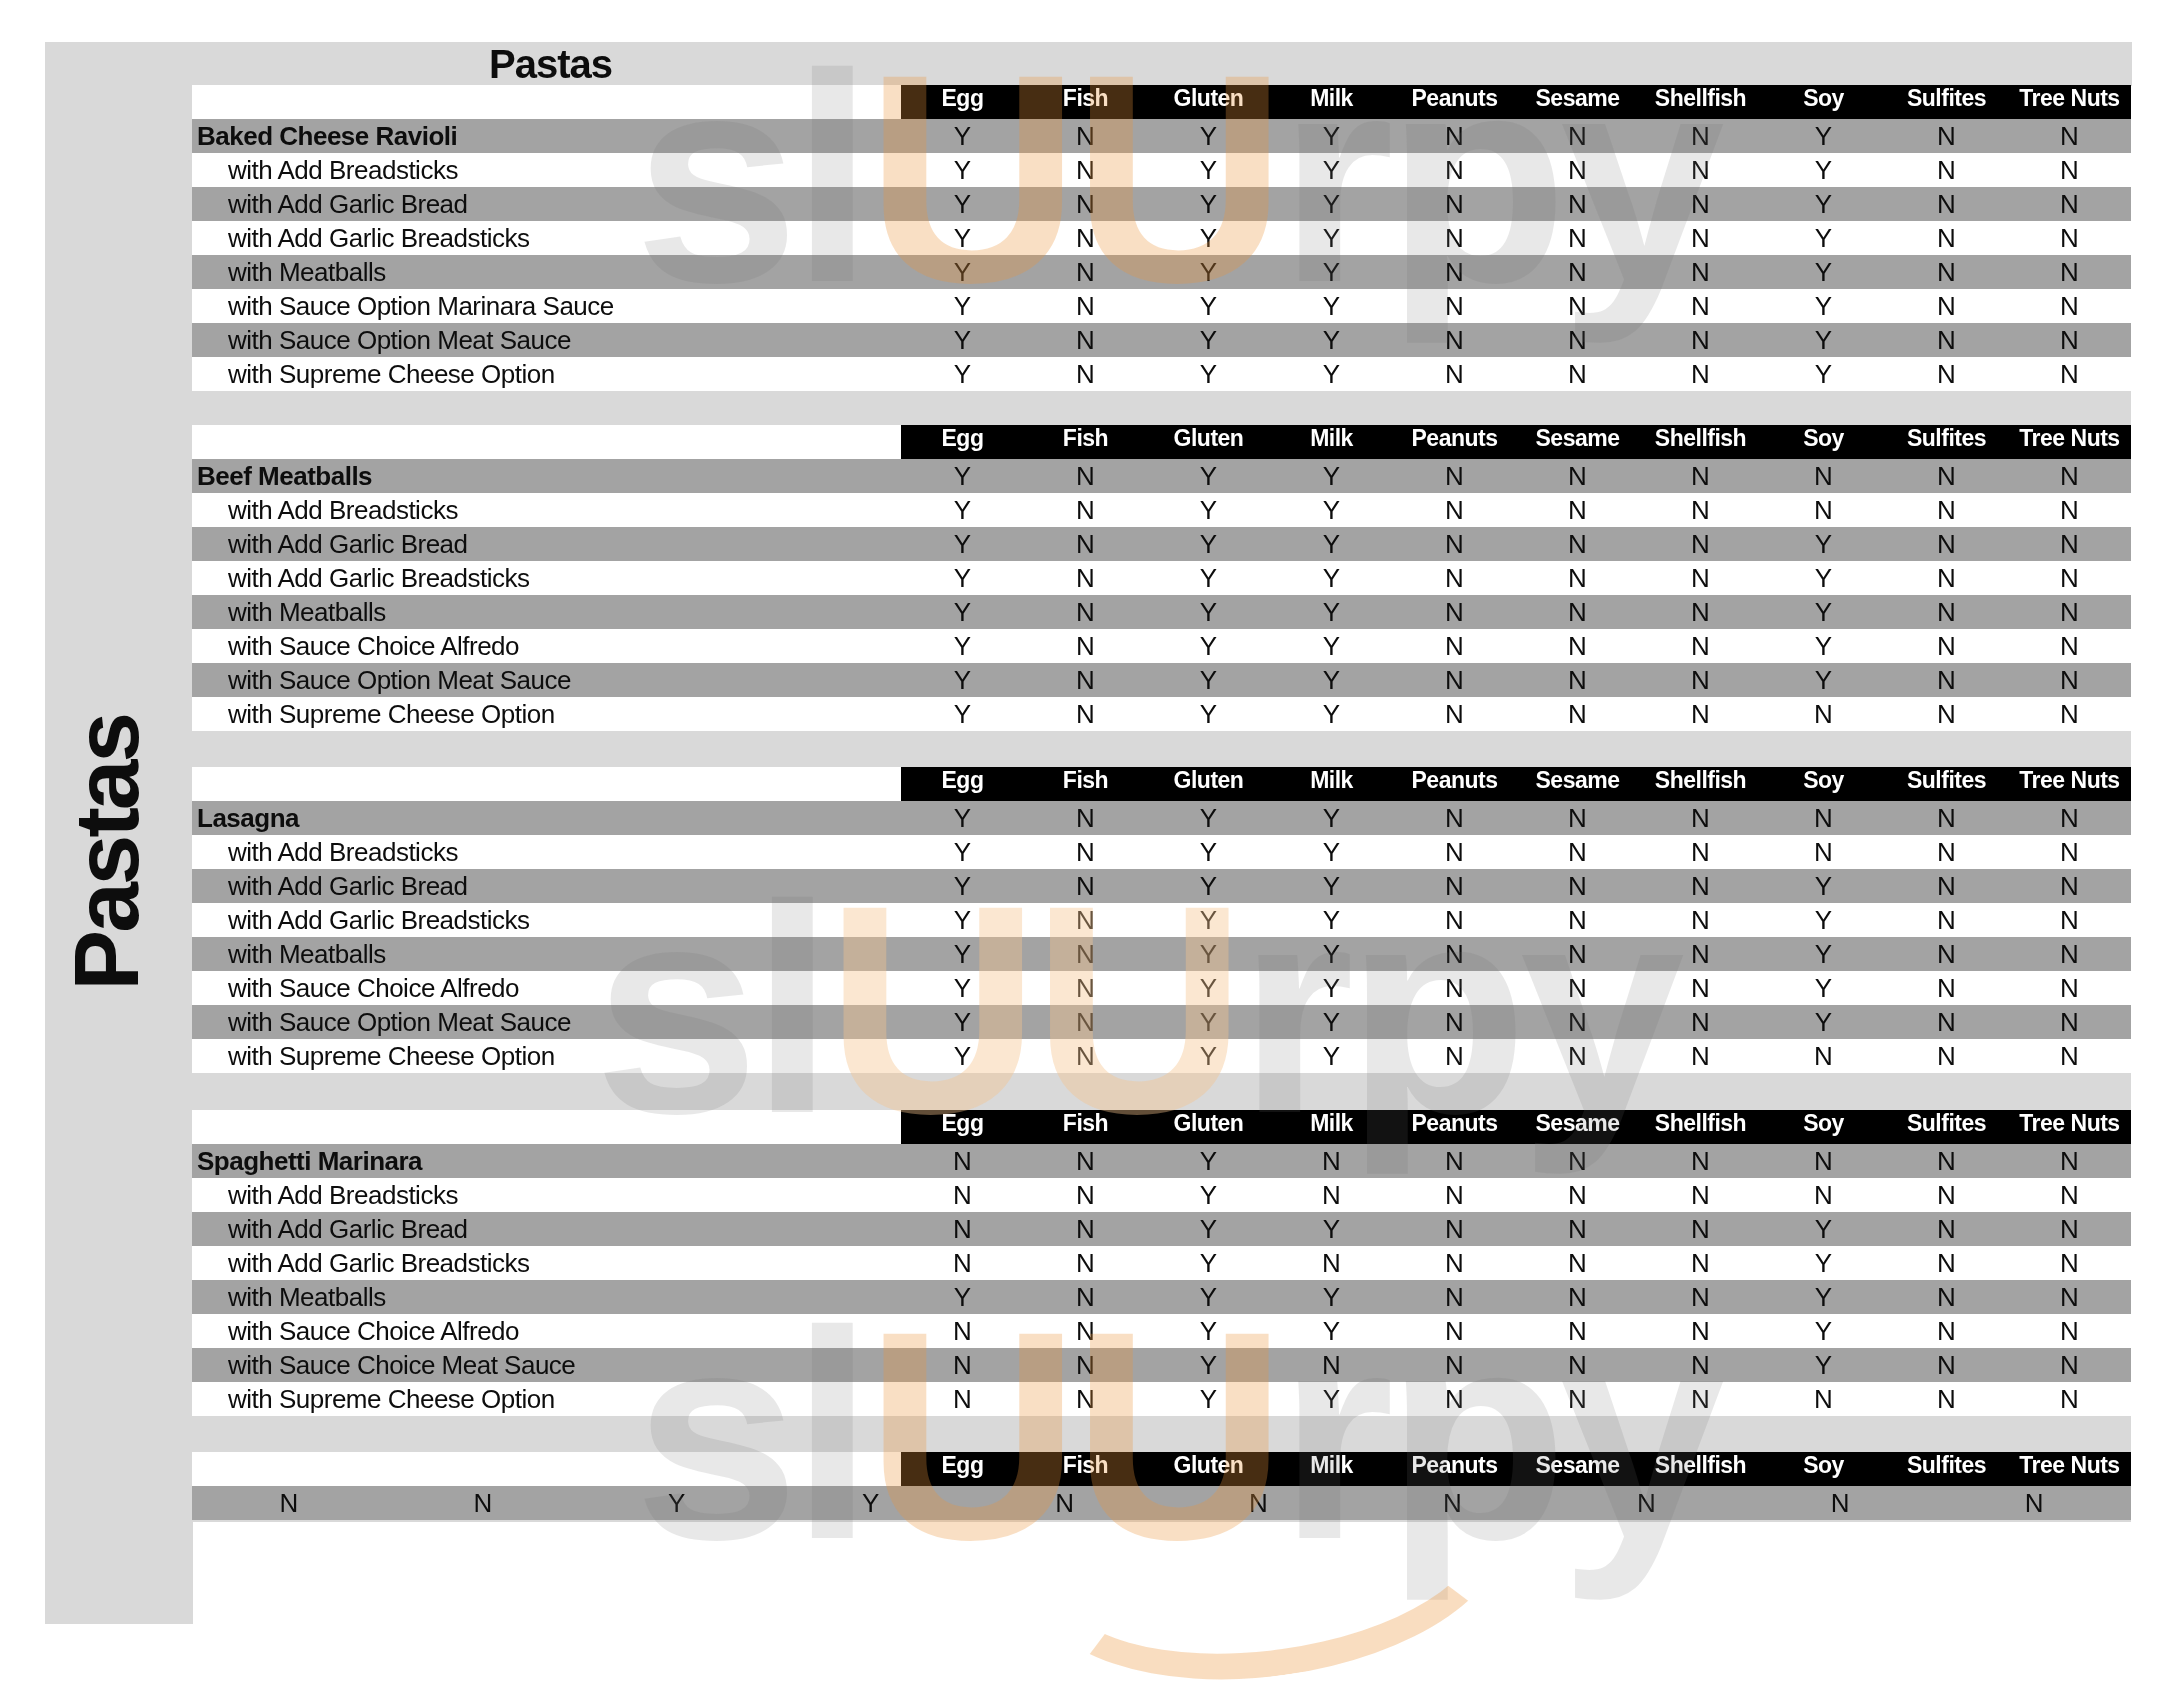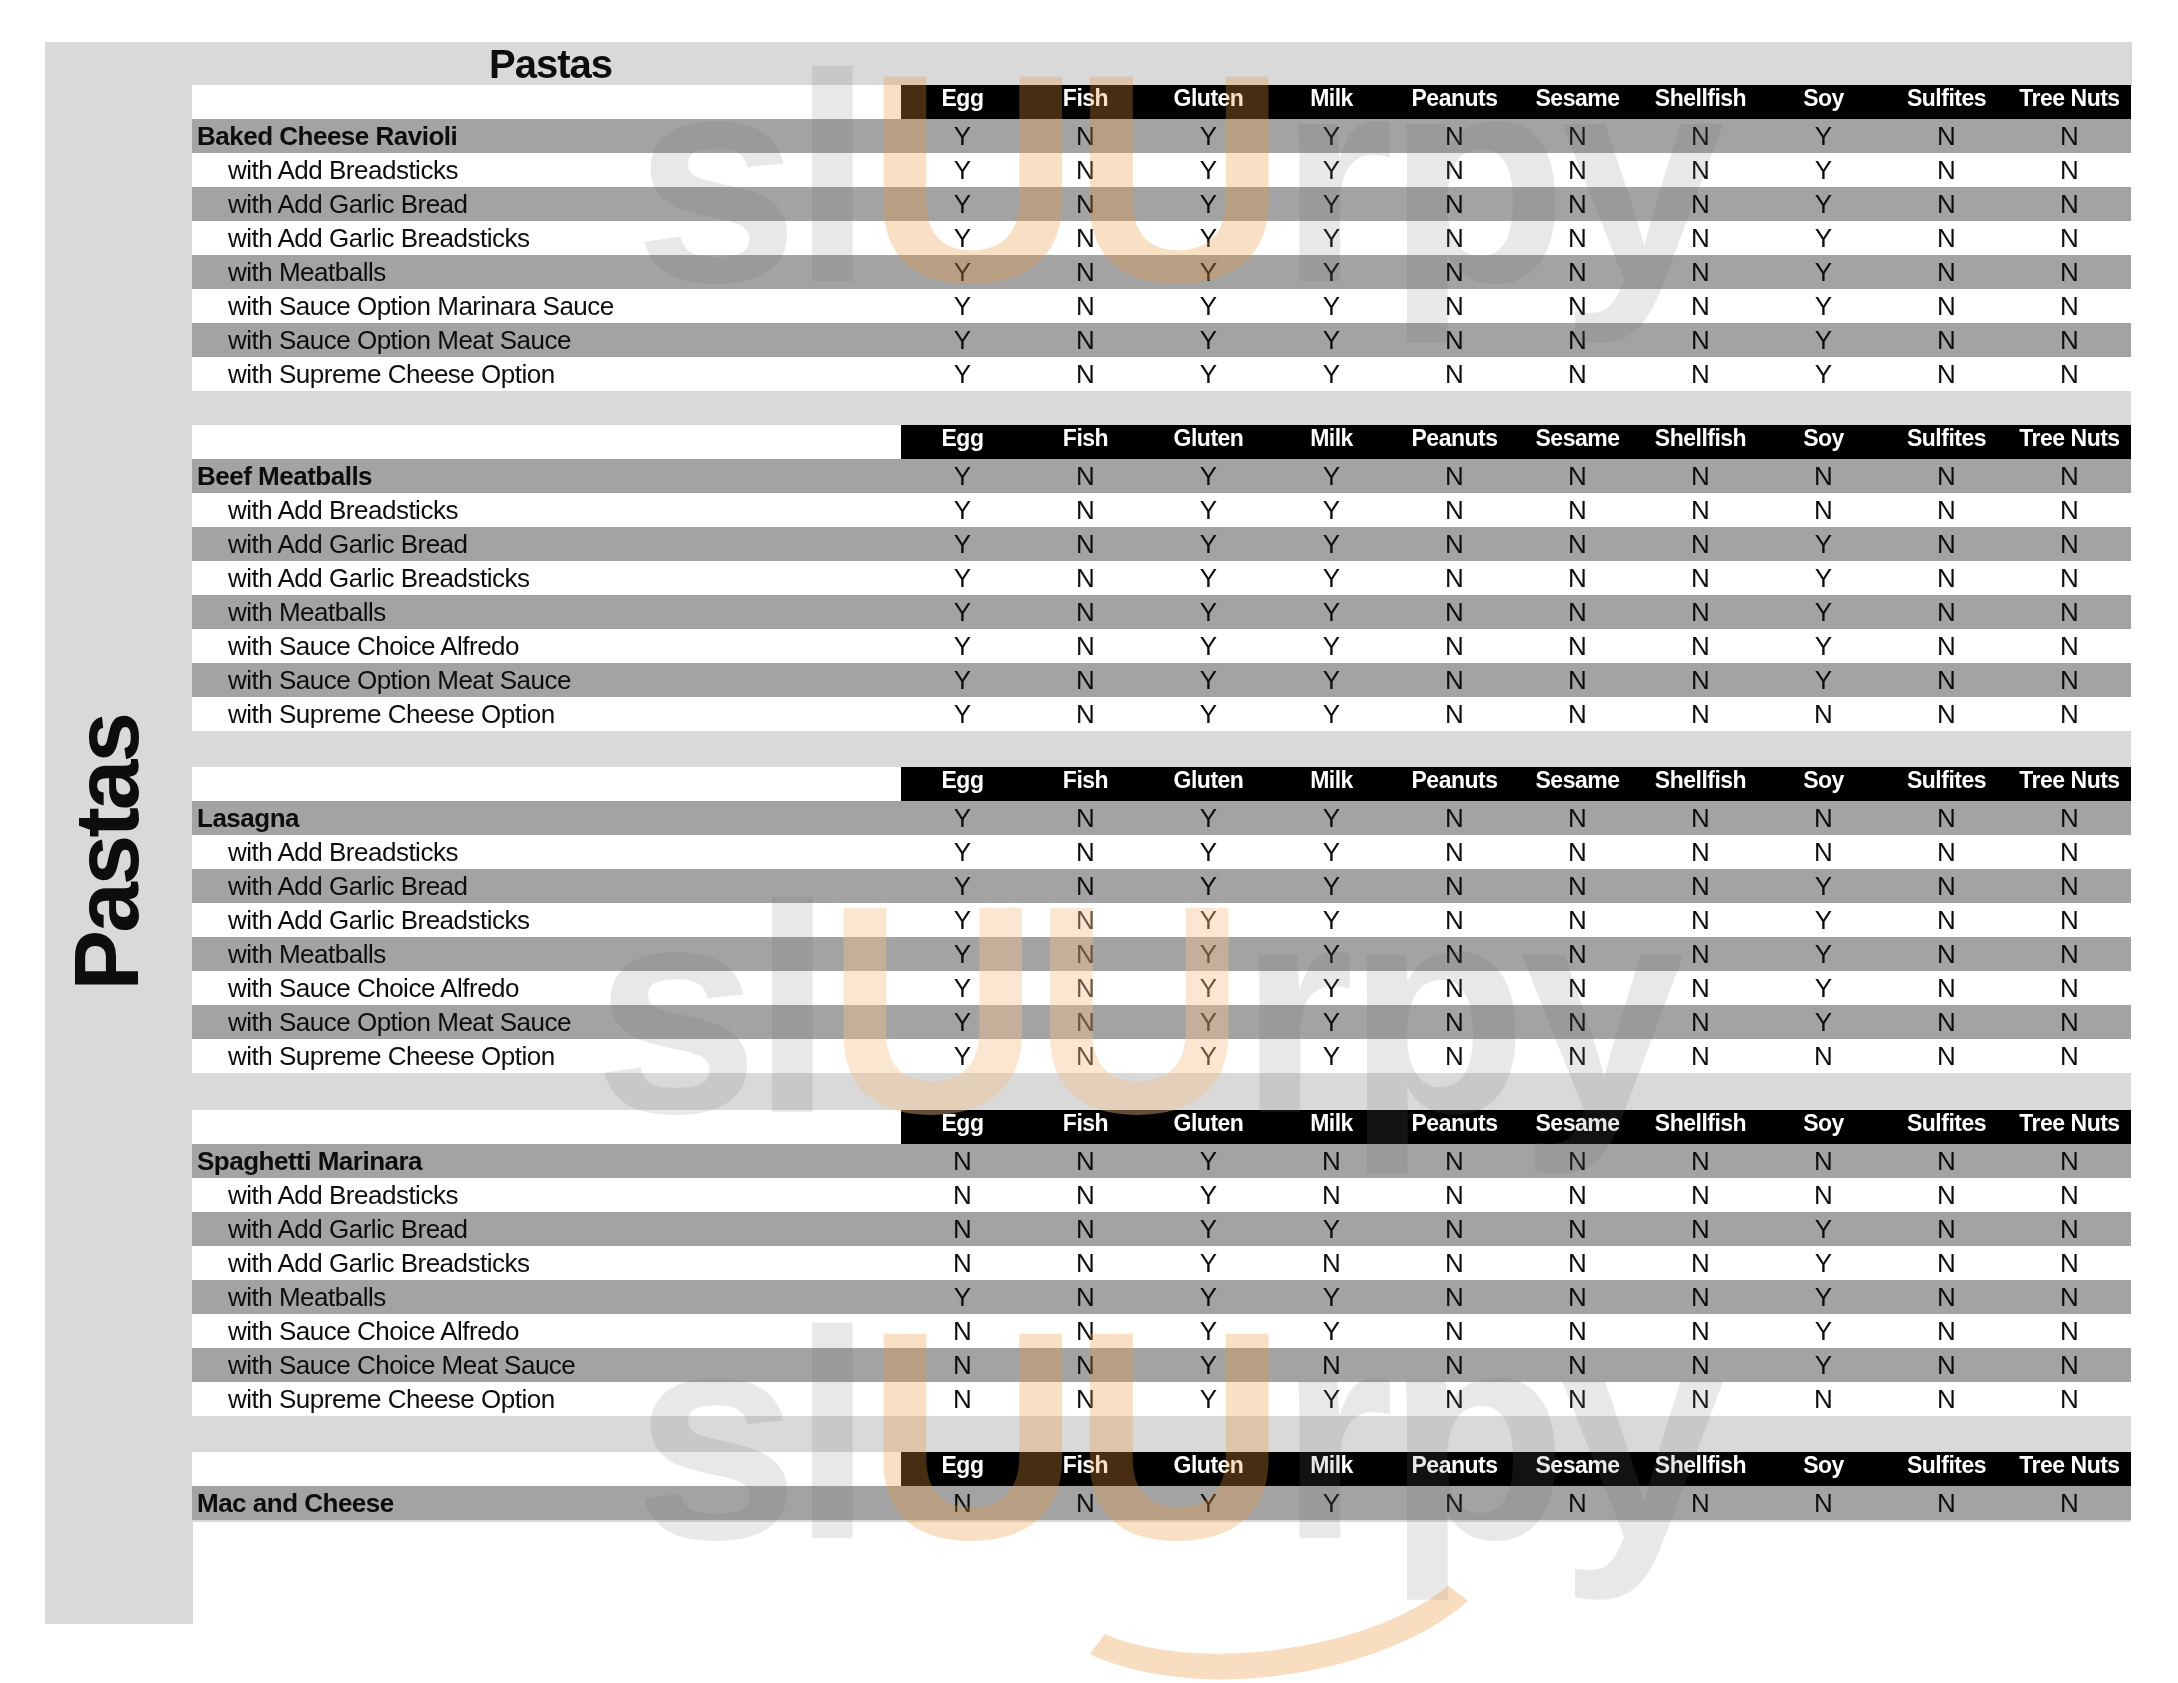--- a/index.html
+++ b/index.html
@@ -551,21 +551,20 @@
           <div class="col-head">Milk</div>
           <div class="col-head">Peanuts</div>
           <div class="col-head">Sesame</div>
           <div class="col-head">Shellfish</div>
           <div class="col-head">Soy</div>
           <div class="col-head">Sulfites</div>
           <div class="col-head">Tree Nuts</div>
         </div>
       </div>
       <div class="row gray head">
-        <div class="label-cell">Mac and Cheese</div>
         <div class="val-cell">N</div>
         <div class="val-cell">N</div>
         <div class="val-cell">Y</div>
         <div class="val-cell">Y</div>
         <div class="val-cell">N</div>
         <div class="val-cell">N</div>
         <div class="val-cell">N</div>
         <div class="val-cell">N</div>
         <div class="val-cell">N</div>
         <div class="val-cell">N</div>

